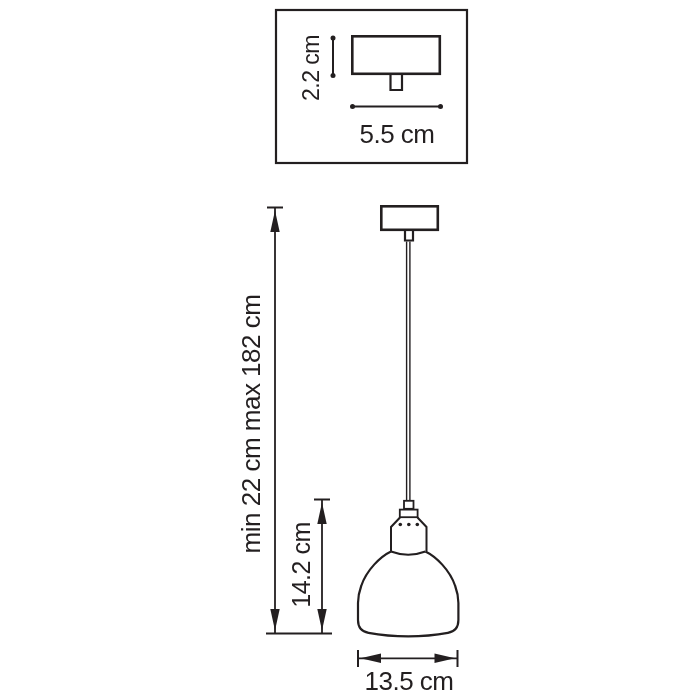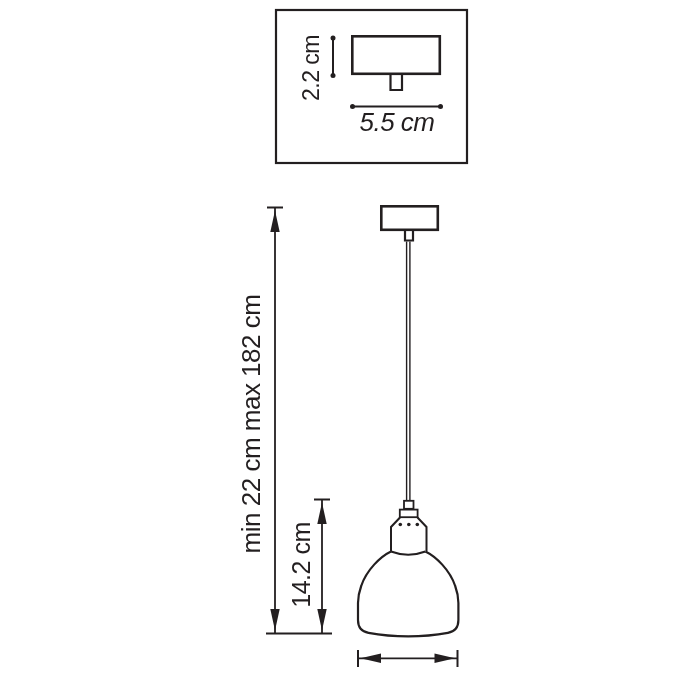--- a/index.html
+++ b/index.html
@@ -106,20 +106,21 @@
         <line x1="457.5" y1="650" x2="457.5" y2="667" stroke-width="2"></line>
         <line x1="358" y1="658.3" x2="457.5" y2="658.3" stroke-width="1.8"></line>
         <polygon points="360.5,658.3 381,653.6 381,663" fill="#231f20" stroke="none"></polygon>
         <polygon points="455,658.3 434.5,653.6 434.5,663" fill="#231f20" stroke="none"></polygon>
       </g>
     </g>
   </svg>
 
   <div class="label rot fs-23" style="left:311px; top:68px;">2.2 cm</div>
 
-  <div class="label fs-26" style="left:397px; top:122px;font-style:italic;">5.5 cm</div>
+  <div class="label fs-26" style="left:397px; top:134px;">5.5 cm</div>
 
   <div class="label rot fs-26" style="left:251px; top:424px;">min 22 cm max 182 cm</div>
 
   <div class="label rot fs-25" style="left:301px; top:565px;">14.2 cm</div>
 
+  <div class="label fs-26" style="left:409px; top:681px;">13.5 cm</div>
 
 </div>
 
 </body></html>

